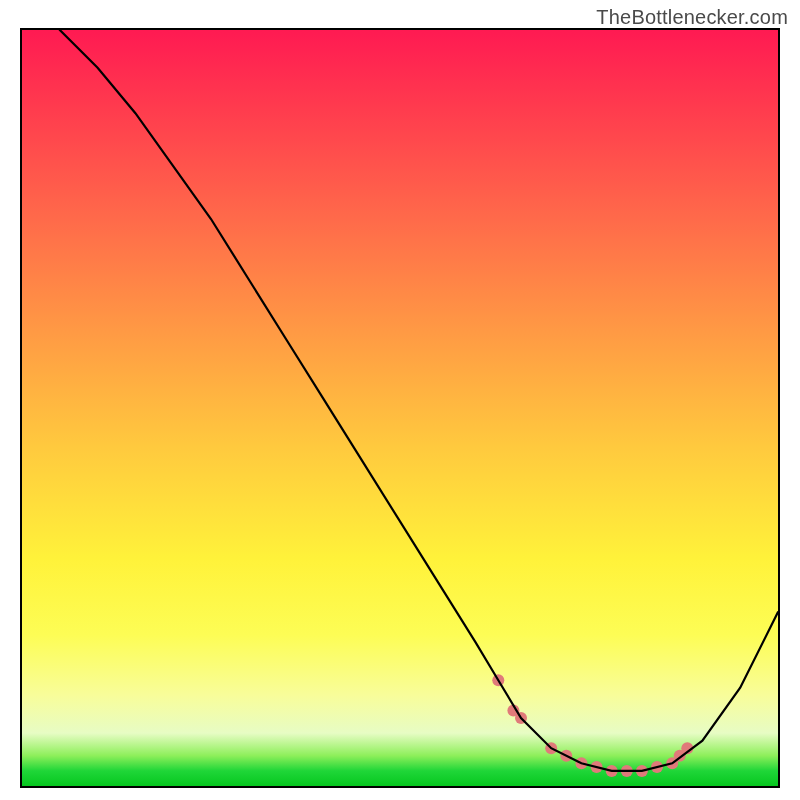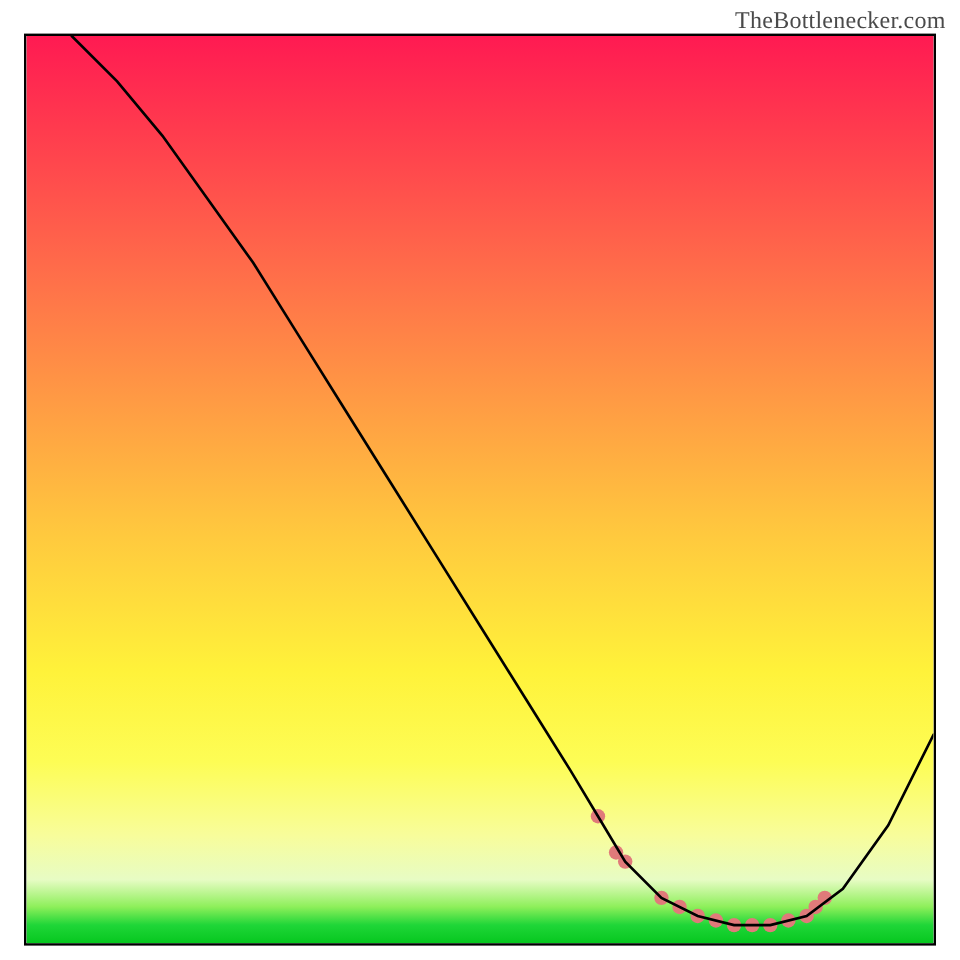--- a/index.html
+++ b/index.html
@@ -8,21 +8,20 @@
     width: 800px;
     height: 800px;
     overflow: hidden;
     font-family: Arial, Helvetica, sans-serif;
     background: #ffffff;
   }
   .container {
     position: relative;
     width: 800px;
     height: 800px;
-    font-family: Liberation Serif, serif;
   }
   .watermark {
     position: absolute;
     top: 6px;
     right: 12px;
     font-size: 20px;
     font-weight: 500;
     color: #4a4a4a;
     letter-spacing: 0.2px;
     z-index: 10;

